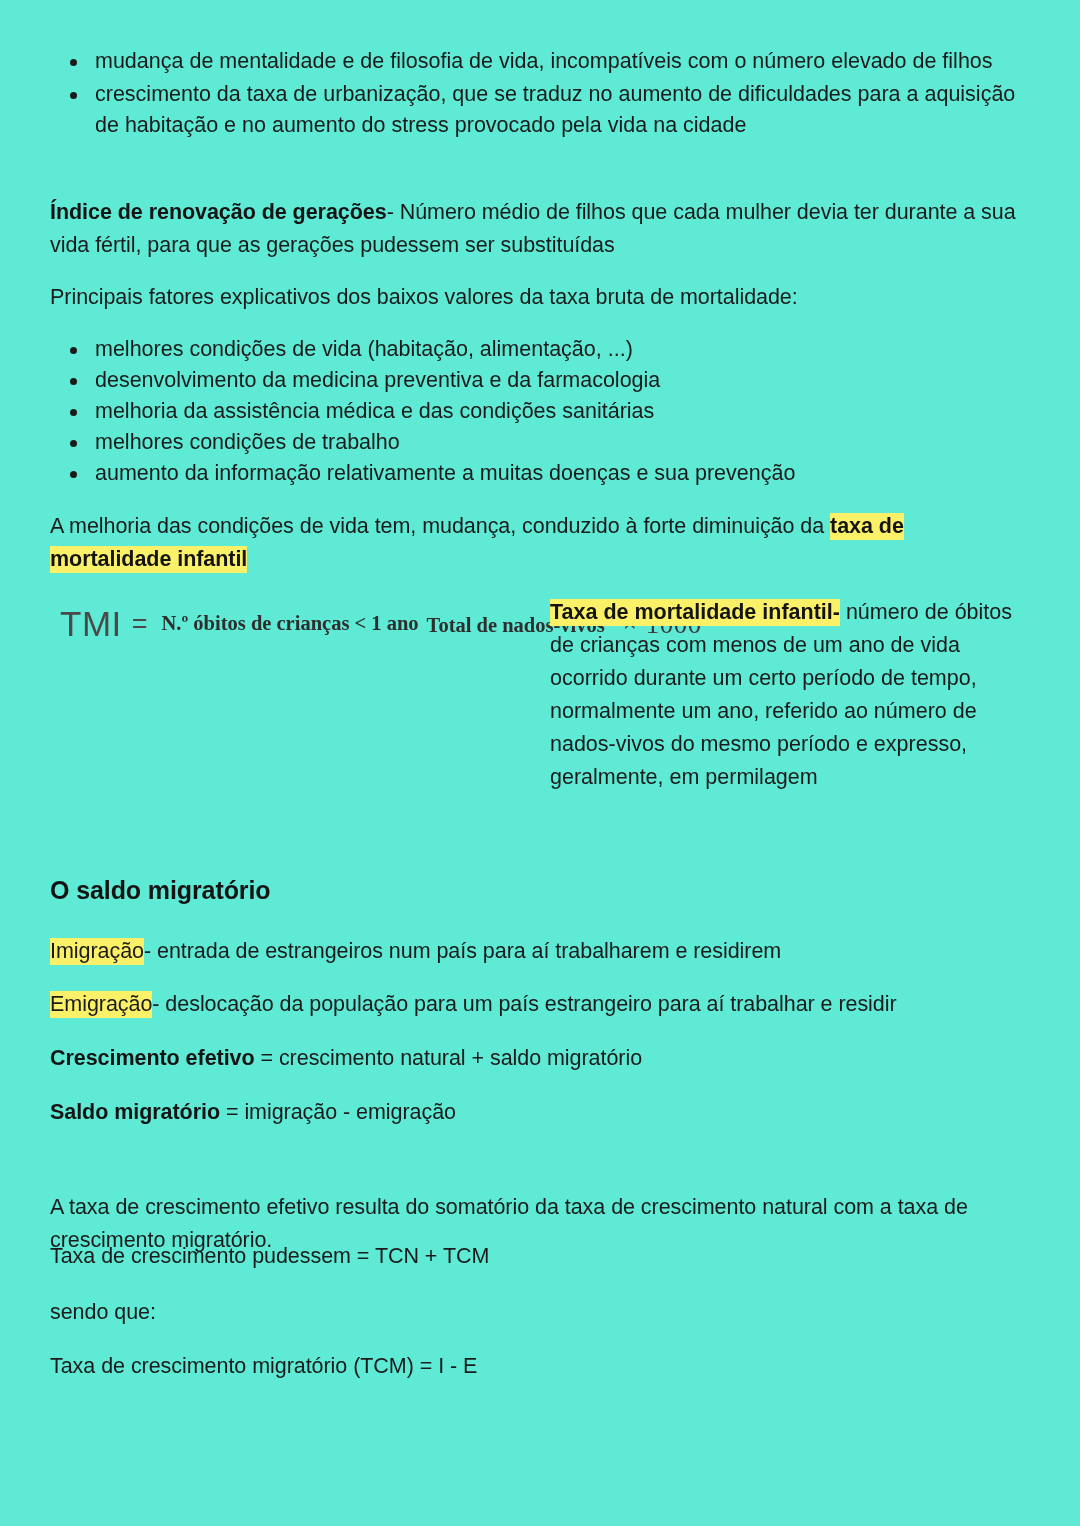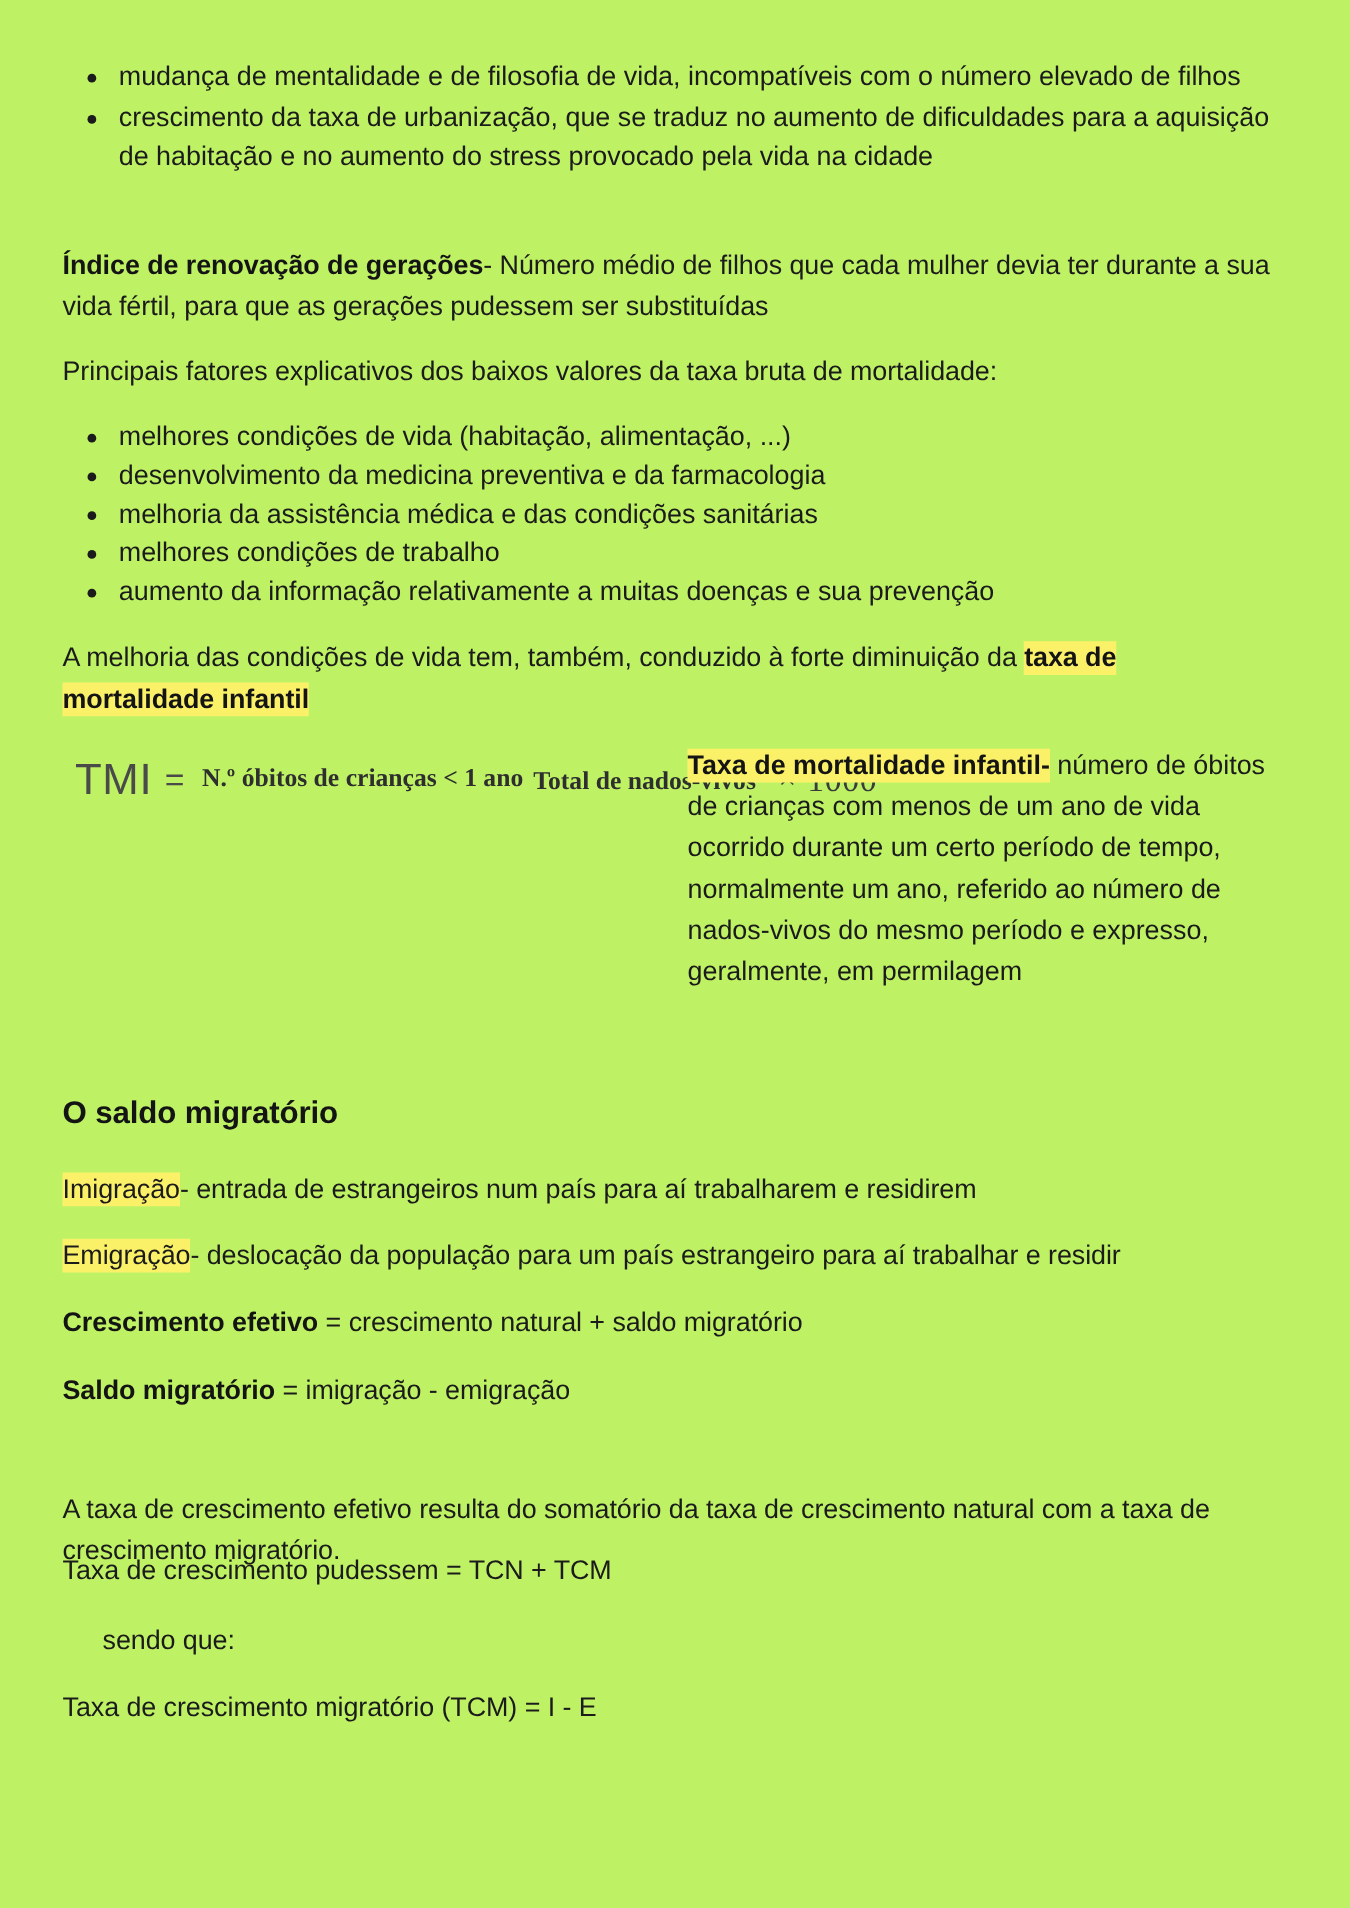--- a/index.html
+++ b/index.html
@@ -12,21 +12,21 @@
     height: 1526px;
     position: relative;
     font-family: "Liberation Sans", sans-serif;
     color: #1b1b1b;
     overflow: hidden;
   }
   .page {
     position: relative;
     width: 1080px;
     height: 1526px;
-    background: #bef264;
+    background: #5eead4;
     padding: 0;
     box-sizing: border-box;
   }
 
   
   .content {
     position: absolute;
     left: 50px;
     top: 46px;
     width: 980px;
@@ -193,21 +193,21 @@
     <ul class="bullets tight">
       <li><span>melhores condições de vida (habitação, alimentação, ...)</span></li>
       <li><span>desenvolvimento da medicina preventiva e da farmacologia</span></li>
       <li><span>melhoria da assistência médica e das condições sanitárias</span></li>
       <li><span>melhores condições de trabalho</span></li>
       <li><span>aumento da informação relativamente a muitas doenças e sua prevenção</span></li>
     </ul>
   </div>
 
   <div class="content" style="top:510px; width:940px;">
-    <p class="para"><span>A melhoria das condições de vida tem, também, conduzido à forte diminuição da </span><b class="hl">taxa de mortalidade infantil</b></p>
+    <p class="para"><span>A melhoria das condições de vida tem, mudança, conduzido à forte diminuição da </span><b class="hl">taxa de mortalidade infantil</b></p>
   </div>
 
   <div class="content" style="top:596px;">
     <div class="formula-row">
 
       <div class="formula">
         <span class="lhs">TMI</span>
         <span class="eq">=</span>
         <span class="frac">
           <span class="num">N.º óbitos de crianças &lt; 1 ano</span>
@@ -246,21 +246,21 @@
   </div>
 
   <div class="content" style="top:1191px; width:960px;">
     <p class="para">A taxa de crescimento efetivo resulta do somatório da taxa de crescimento natural com a taxa de crescimento migratório.</p>
   </div>
 
   <div class="content" style="top:1240px;">
     <p class="para">Taxa de crescimento pudessem = TCN + TCM</p>
   </div>
 
-  <div class="content" style="top:1296px;margin-left:32px;">
+  <div class="content" style="top:1296px;">
     <p class="para">sendo que:</p>
   </div>
 
   <div class="content" style="top:1350px;">
     <p class="para">Taxa de crescimento migratório (TCM) = I - E</p>
   </div>
 
 </div>
 
 </body></html>

